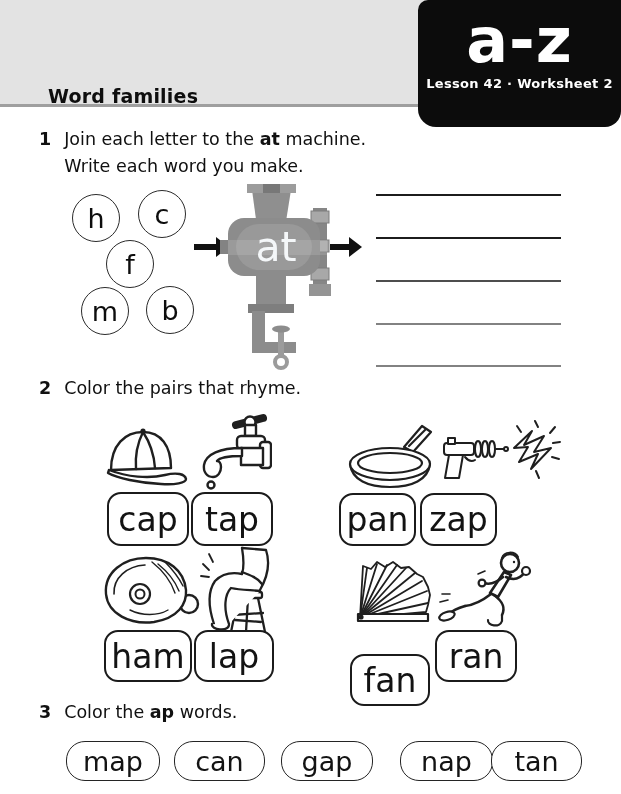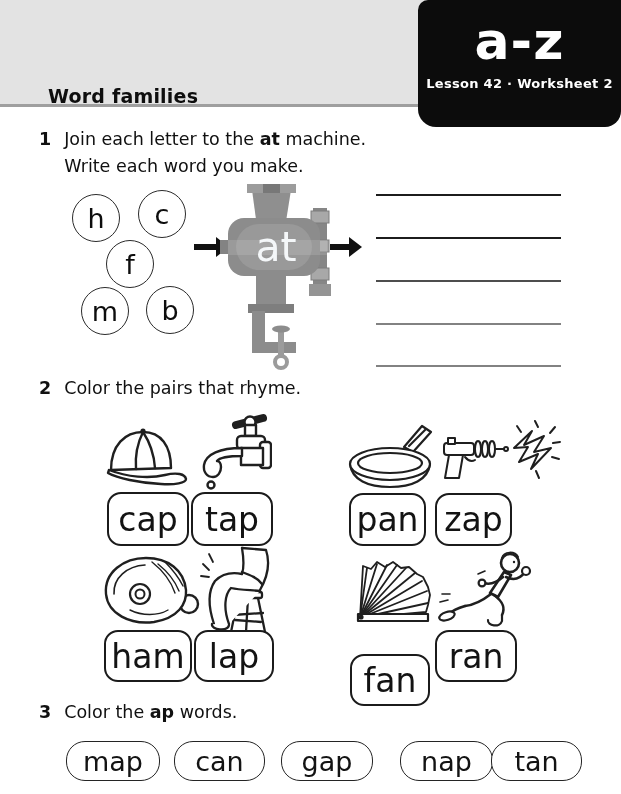--- a/index.html
+++ b/index.html
@@ -6,21 +6,21 @@
   .page{
     position:relative;width:621px;height:794px;background:#ffffff;overflow:hidden;
     font-family:"DejaVu Sans","Liberation Sans",sans-serif;color:#111;
   }
   
   .header-band{position:absolute;left:0;top:0;width:621px;height:104px;background:#e3e3e3;border-bottom:3px solid #9f9f9f;}
   .name-box{position:absolute;left:40px;top:29px;width:379px;height:39px;background:#ffffff;}
   .name-label{display:block;padding:6px 0 0 9px;font-size:11px;color:#2a2a2a;}
   .page-title{position:absolute;left:40px;top:77px;margin:8px;font-size:19px;font-weight:bold;color:#0e0e0e;letter-spacing:.2px;}
   .badge{position:absolute;left:418px;top:0;width:203px;height:127px;background:#0c0c0c;border-radius:10px 0 16px 18px;text-align:center;}
-  .badge-az{margin-top:8px;font-size:52px;line-height:66px;font-weight:bold;color:#ffffff;letter-spacing:1px;}
+  .badge-az{margin-top:8px;font-size:62px;line-height:66px;font-weight:bold;color:#ffffff;letter-spacing:1px;}
   .badge-lesson{margin-top:2px;font-size:13px;font-weight:bold;color:#ffffff;letter-spacing:.3px;}
   
   .sec-head{position:absolute;display:flex;gap:13px;font-size:17.5px;line-height:27px;color:#101010;}
   .sec-head .num{font-weight:bold;}
   .sec-head b{font-weight:bold;}
   .s1{left:39px;top:126px;width:360px;}
   .s2{left:39px;top:375px;width:360px;}
   .s3{left:39px;top:699px;width:360px;}
   
   .letter-circle{position:absolute;width:46px;height:46px;border:1.5px solid #2b2b2b;border-radius:50%;
@@ -30,22 +30,22 @@
   .machine{position:absolute;left:190px;top:178px;}
   .write-line{position:absolute;left:376px;width:185px;height:0;border-top:2px solid #1c1c1c;}
   .wl1{top:194px;} .wl2{top:237px;} .wl3{top:280px;border-top-color:#4d4d4d;}
   .wl4{top:323px;border-top-color:#828282;} .wl5{top:365px;border-top-color:#828282;}
   
   .ill{position:absolute;}
   .word-box{position:absolute;border:2.3px solid #1b1b1b;border-radius:14px;background:#fff;
     display:flex;align-items:center;justify-content:center;font-size:33px;color:#131313;}
   .wb-cap{left:107px;top:492px;width:78px;height:50px;}
   .wb-tap{left:191px;top:492px;width:78px;height:50px;}
-  .wb-pan{left:349px;top:493px;width:73px;height:49px;}
-  .wb-zap{left:435px;top:493px;width:73px;height:49px;}
+  .wb-pan{left:339px;top:493px;width:73px;height:49px;}
+  .wb-zap{left:420px;top:493px;width:73px;height:49px;}
   .wb-ham{left:104px;top:630px;width:84px;height:48px;}
   .wb-lap{left:194px;top:630px;width:76px;height:48px;}
   .wb-fan{left:350px;top:654px;width:76px;height:48px;}
   .wb-ran{left:435px;top:630px;width:78px;height:48px;}
   
   .pill{position:absolute;top:741px;height:38px;border:1.6px solid #242424;border-radius:19px;background:#fff;
     display:flex;align-items:center;justify-content:center;font-size:27px;color:#131313;}
   .p1{left:66px;width:92px;} .p2{left:174px;width:89px;} .p3{left:281px;width:90px;}
   .p4{left:400px;width:91px;} .p5{left:491px;width:89px;}
   svg{display:block;}

